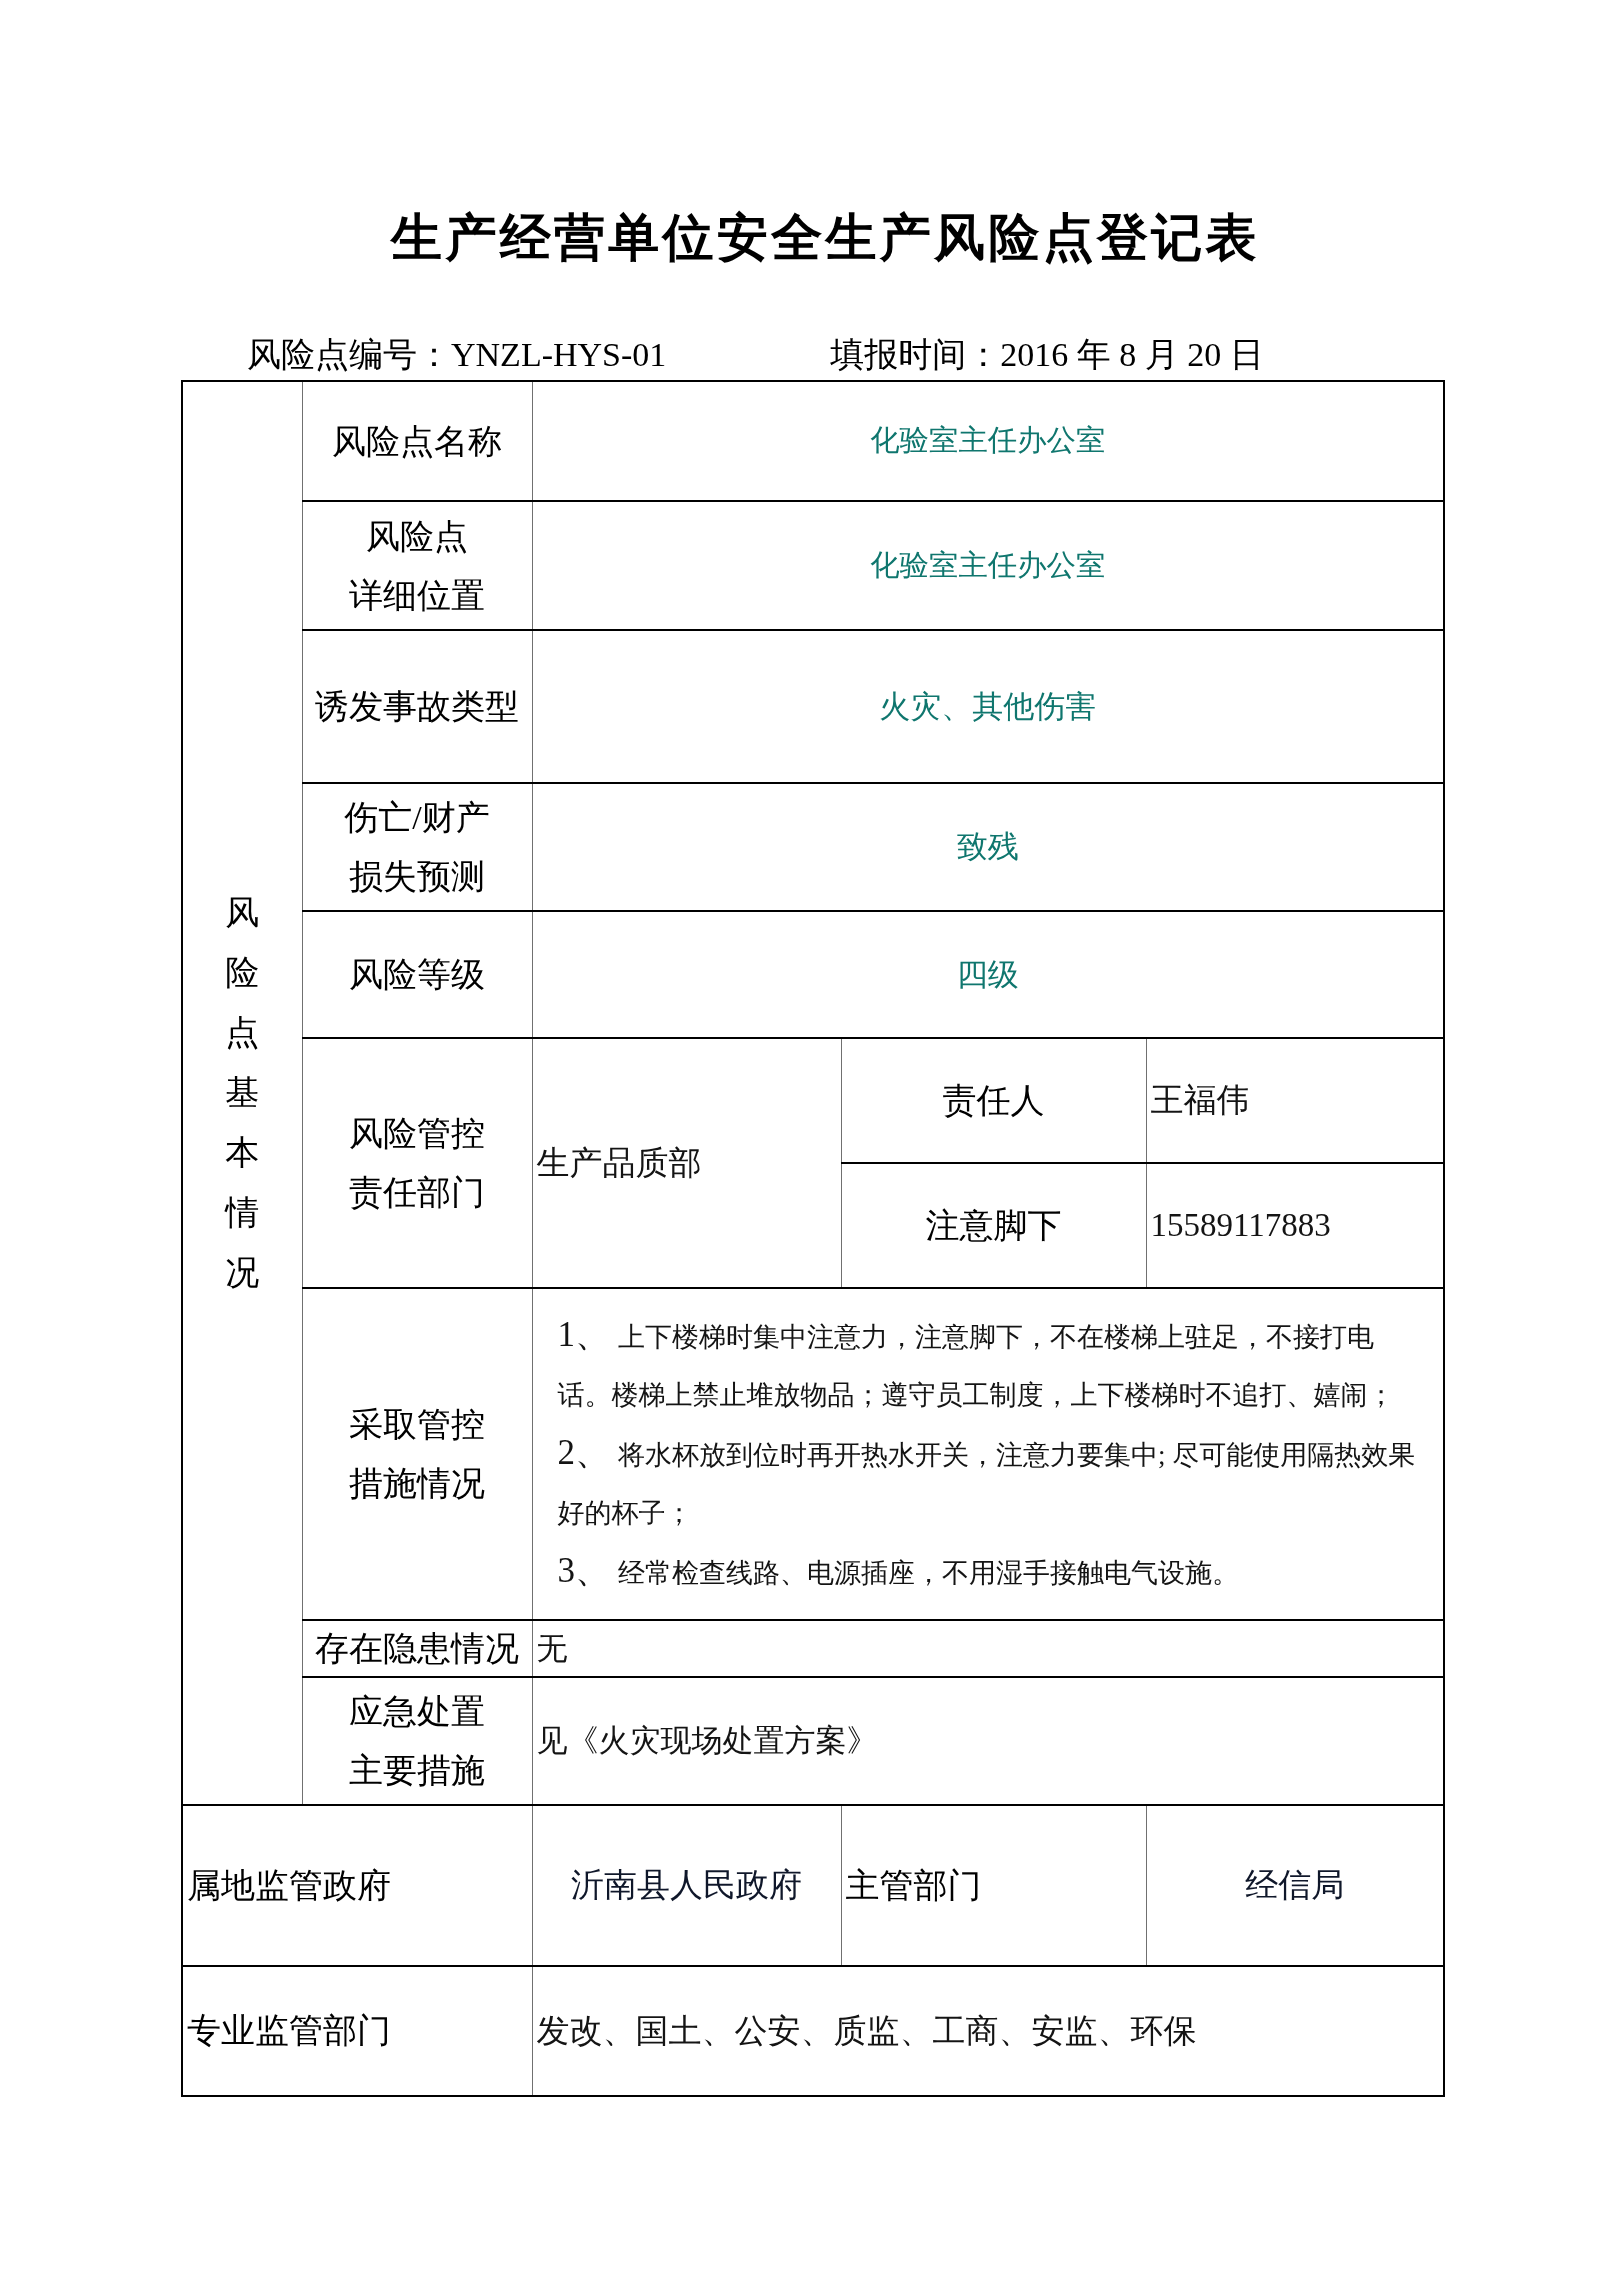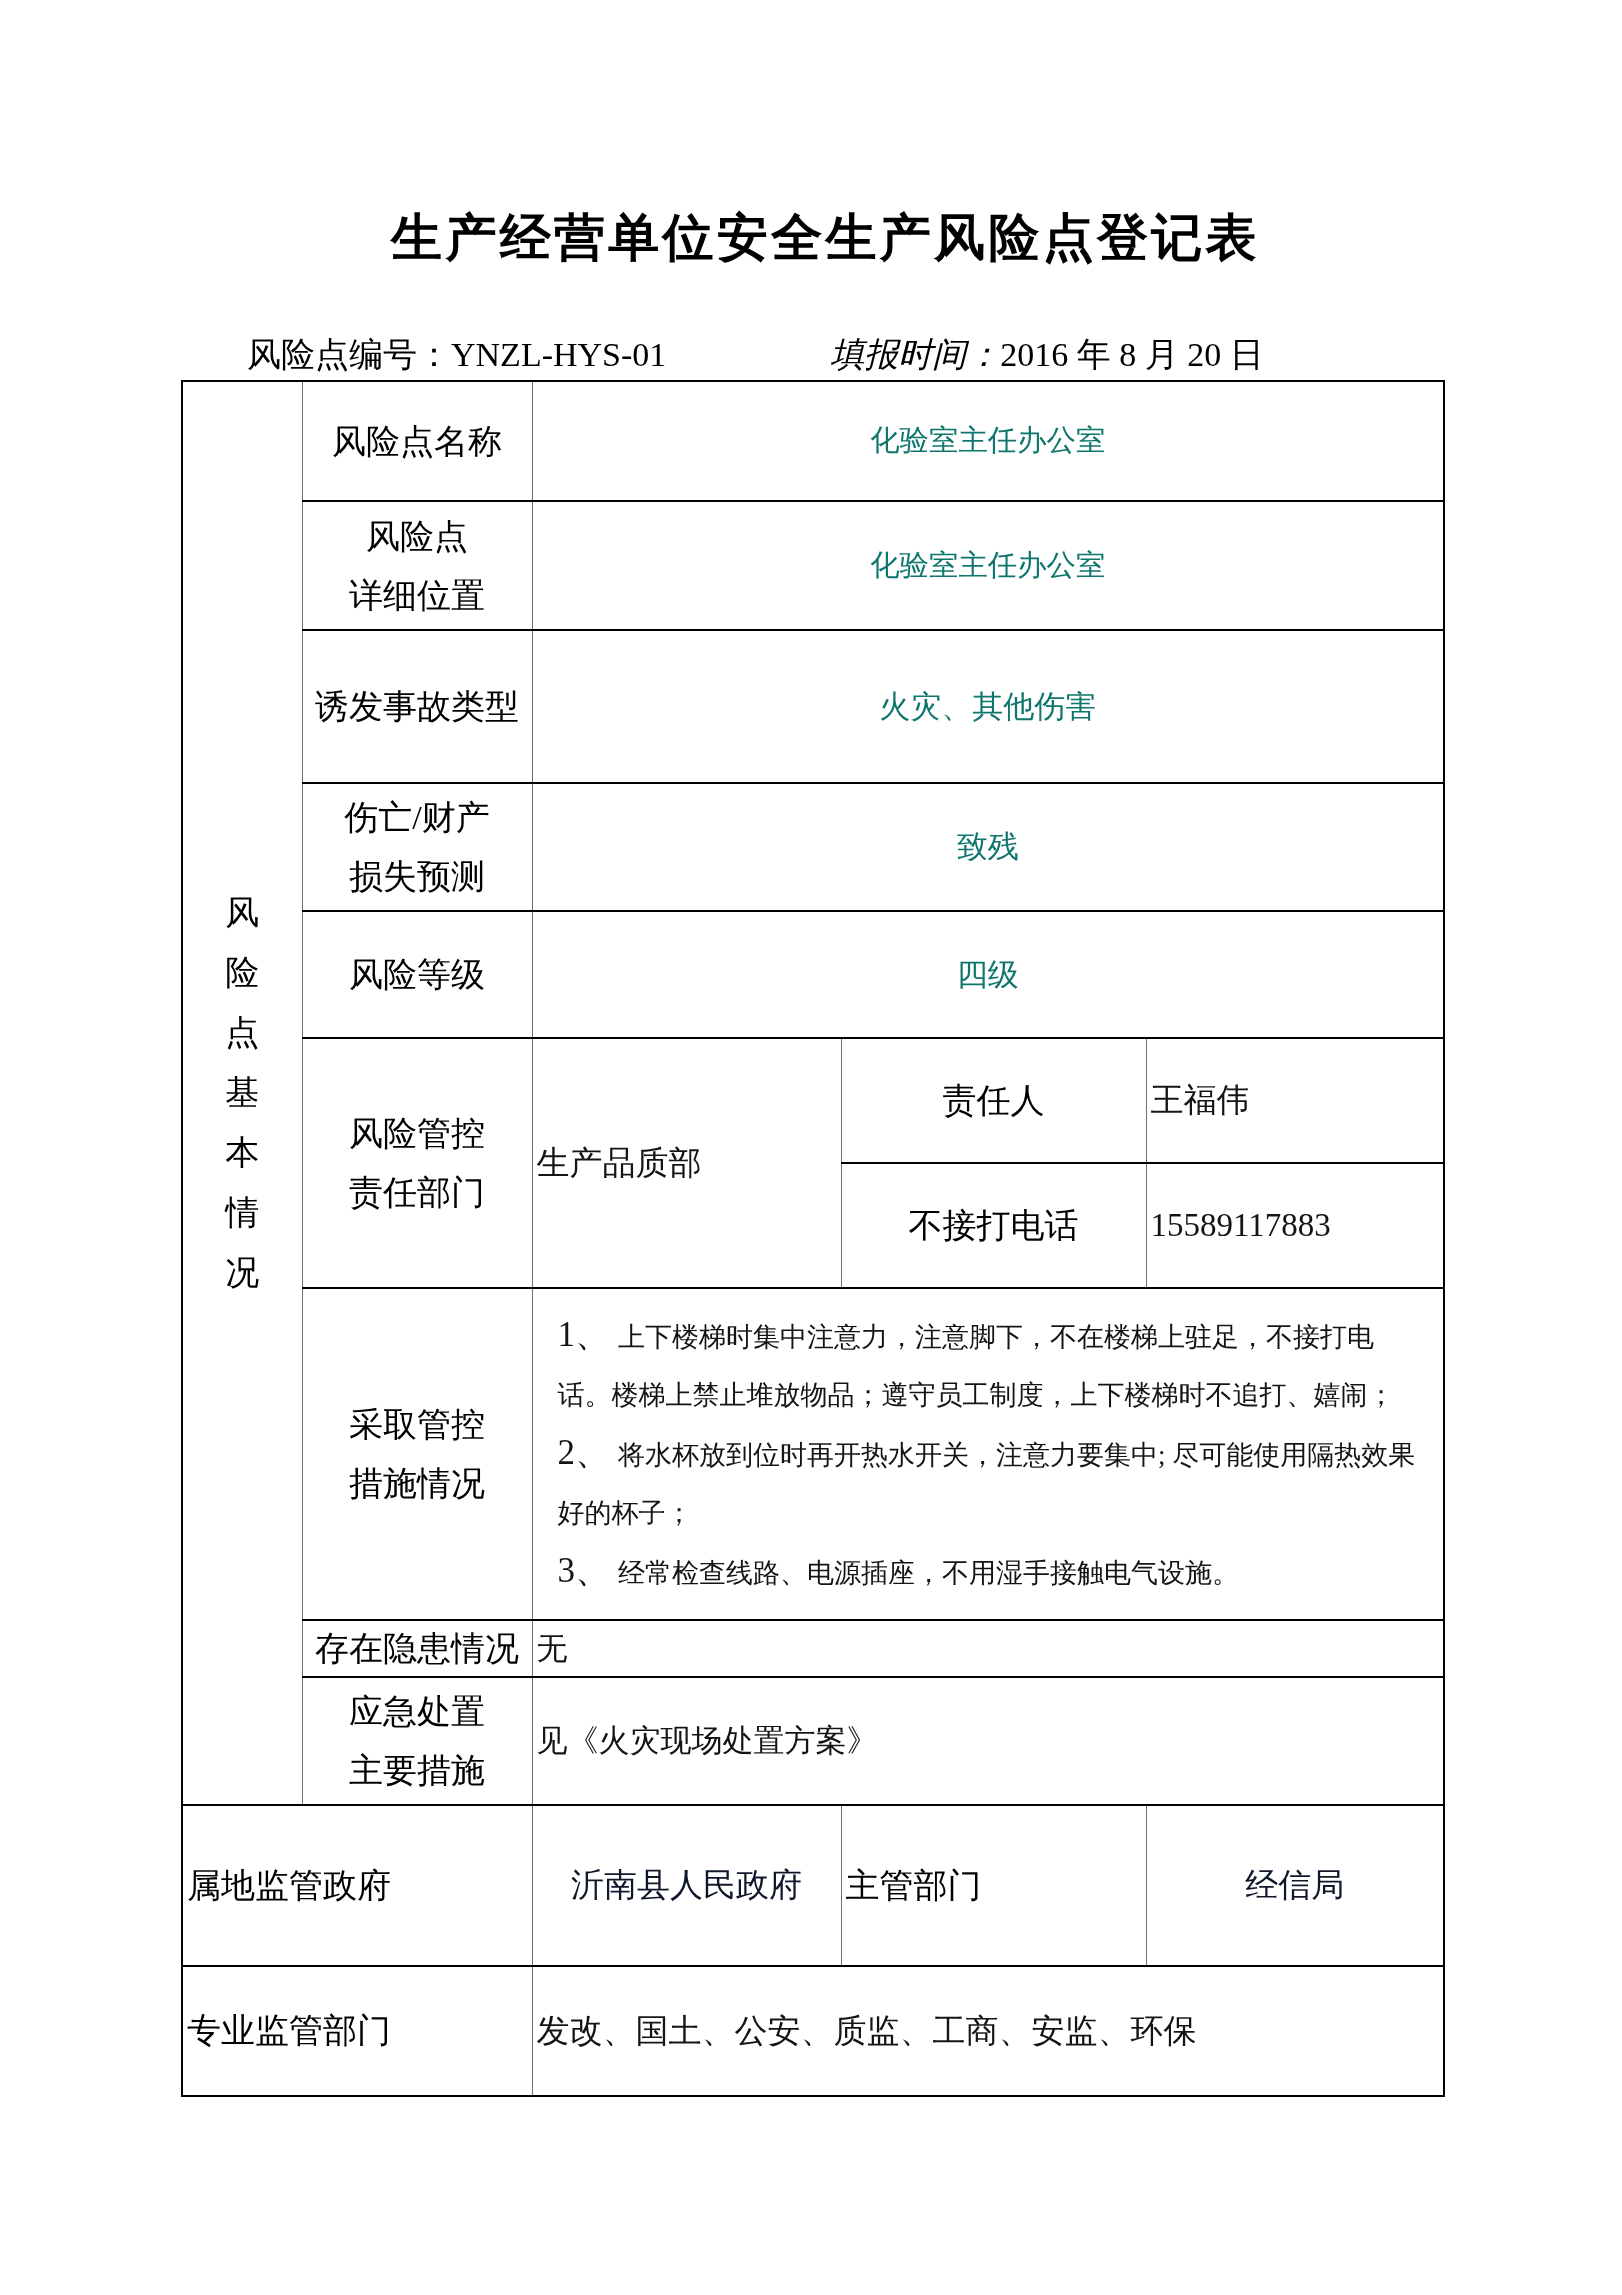--- a/index.html
+++ b/index.html
@@ -19,21 +19,21 @@
     letter-spacing: 3.3px;
     white-space: nowrap;
     padding-left: 28px;
   }
   .meta-line {
     position: absolute;
     top: 332px; left: 247px;
     font-size: 34px;
     white-space: nowrap;
   }
-  .meta-group2 { margin-left: 164px; font-style: italic; }
+  .meta-group2 { margin-left: 164px; }
 
   table.form {
     position: absolute;
     left: 181px; top: 380px;
     width: 1262px;
     table-layout: fixed;
     border-collapse: collapse;
     border: 2.6px solid #000;
   }
   table.form td {
@@ -131,21 +131,21 @@
 
   <tr style="height:125px">
     <td rowspan="2" class="lbl">风险管控
 责任部门</td>
     <td rowspan="2" class="val-left">生产品质部</td>
     <td class="lbl">责任人</td>
     <td class="val-left">王福伟</td>
   </tr>
 
   <tr style="height:125px">
-    <td class="lbl">不接打电话</td>
+    <td class="lbl">注意脚下</td>
     <td class="val-left">15589117883</td>
   </tr>
 
   <tr style="height:270px">
     <td class="lbl">采取管控
 措施情况</td>
     <td colspan="3">
       <div class="measures">
         <div><span class="m-num">1、</span><span>上下楼梯时集中注意力，注意脚下，不在楼梯上驻足，不接打电话。楼梯上禁止堆放物品；遵守员工制度，上下楼梯时不追打、嬉闹；</span></div>
         <div><span class="m-num">2、</span><span>将水杯放到位时再开热水开关，注意力要集中; 尽可能使用隔热效果好的杯子；</span></div>

